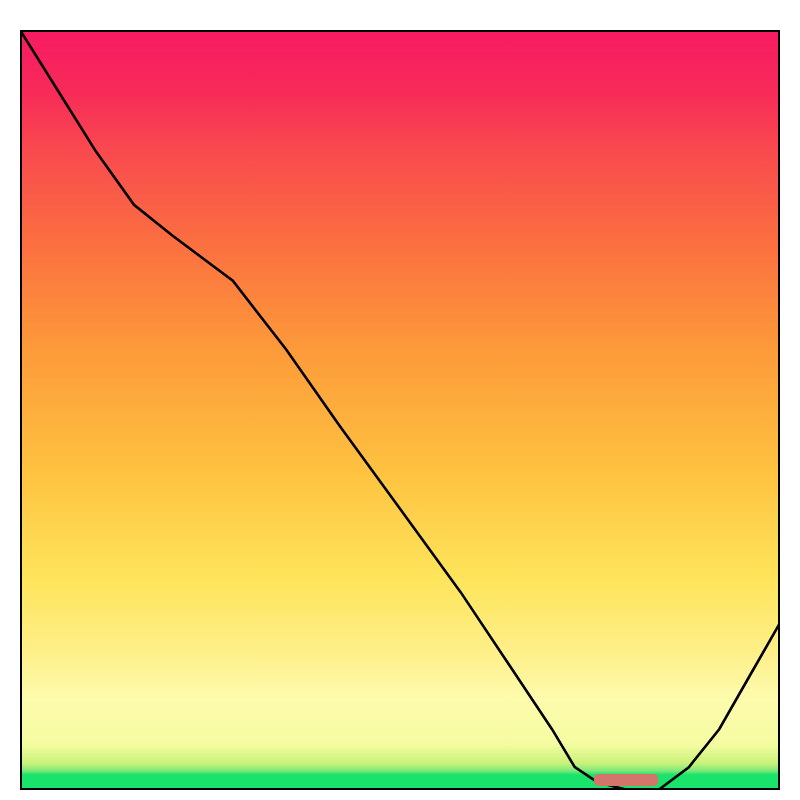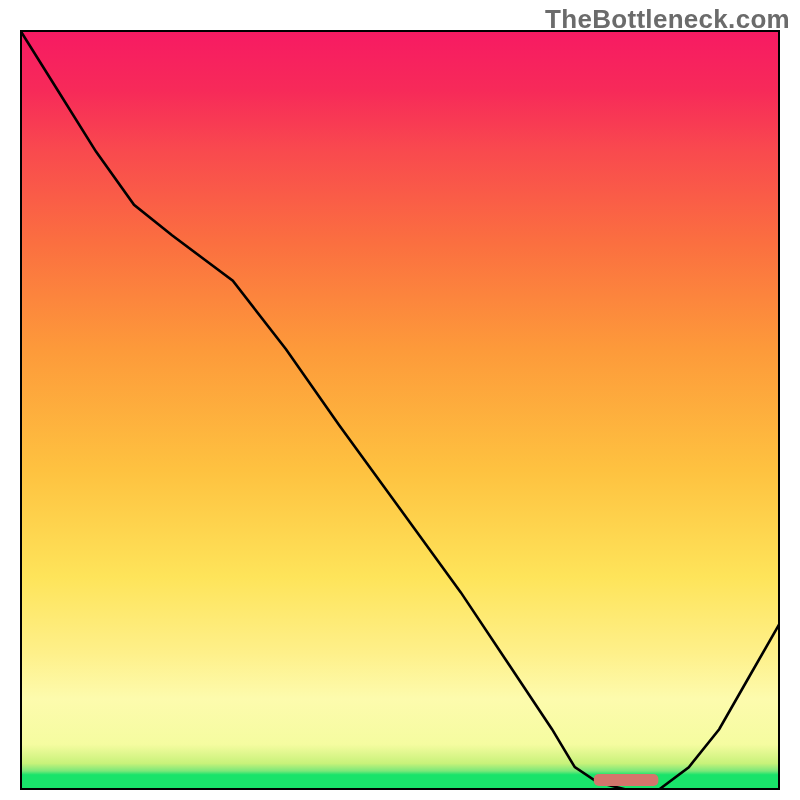--- a/index.html
+++ b/index.html
@@ -68,21 +68,20 @@
     border: 2.5px solid #000;
     box-sizing: border-box;
     z-index: 4;
     pointer-events: none;
   }
 </style>
 </head>
 <body>
 
 <div class="chart-wrap">
-  <div class="watermark">TheBottleneck.com</div>
 
   <div class="plot">
     <div class="plot-bg"></div>
 
     <svg class="overlay" viewBox="0 0 760 760" preserveAspectRatio="none">
       <path fill="none" stroke="#000000" stroke-width="2.6" d="M0.00 0.00 L38.00 60.80 L76.00 121.60 L114.00 174.80 L152.00 205.20 L182.40 228.00 L212.80 250.80 L266.00 319.20 L319.20 395.20 L380.00 478.80 L440.80 562.40 L486.40 630.80 L532.00 699.20 L554.80 737.20 L577.60 752.40 L608.00 760.00 L638.40 760.00 L668.80 737.20 L699.20 699.20 L729.60 646.00 L760.00 592.80"></path>
       <rect rx="5" ry="5" fill="#d4756c" x="573.80" y="744.00" width="64.60" height="12"></rect>
     </svg>
 
     <div class="plot-border"></div>

